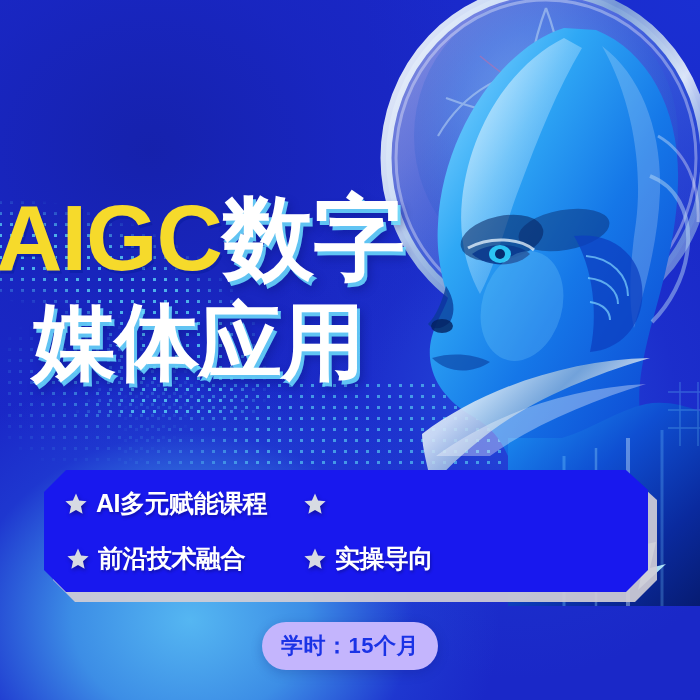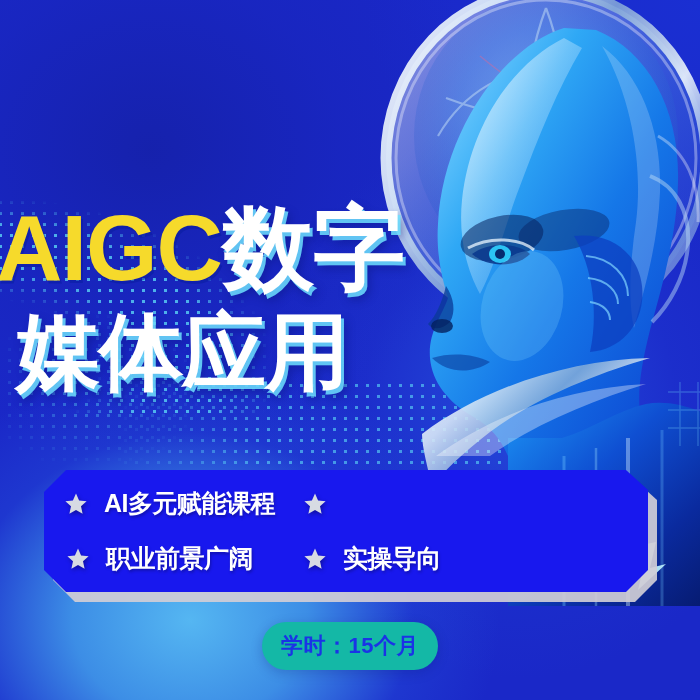--- a/index.html
+++ b/index.html
@@ -74,37 +74,37 @@
   .robot{
     position:absolute;
     right:-10px;top:-14px;
     width:360px;height:620px;
     pointer-events:none;
   }
   .robot svg{display:block;width:100%;height:100%;}
 
   
   .headline{
-    position:absolute;left:0;top:202px;
+    position:absolute;left:0;top:192px;
     width:520px;
   }
   .line{
     white-space:nowrap;
     font-weight:bold;
     line-height:1;
     letter-spacing:-1px;
   }
   .line1{
     font-size:92px;
     margin-left:-4px;
   }
   .line2{
     font-size:84px;
     margin-top:16px;
-    margin-left:16px;
+    margin-left:32px;
   }
   .seg{display:inline-block;}
   .seg-yellow{
     color:#f6da2b;
     text-shadow:2px 3px 0 rgba(10,30,160,.55);
   }
   .seg-white{
     color:#ffffff;
     text-shadow:
        3px 4px 0 rgba(110,225,255,.85),
@@ -133,21 +133,21 @@
     position:absolute;inset:0;
     display:grid;
     grid-template-columns:237px 1fr;
     grid-template-rows:1fr 1fr;
     align-items:center;
     padding:6px 0 6px 20px;
     box-sizing:border-box;
   }
   .feature{
     display:flex;align-items:center;
-    gap:16px;
+    gap:8px;
     color:#ffffff;
     font-size:25px;
     font-weight:bold;
     white-space:nowrap;
     letter-spacing:-.5px;
     text-shadow:1px 2px 3px rgba(0,0,0,.28);
   }
   .star{
     flex:0 0 auto;
     width:24px;height:24px;
@@ -157,21 +157,21 @@
   .star svg{display:block;width:100%;height:100%;
     filter:drop-shadow(1px 2px 2px rgba(0,0,0,.35));}
   .f-r2{ padding-left:2px; }
   .f-c2{ padding-left:2px; }
 
   
   .pill{
     position:absolute;left:0;right:0;top:622px;
     margin:0 auto;
     width:176px;height:48px;
-    background:#14b8a6;
+    background:#c4b5fd;
     border-radius:26px;
     display:flex;align-items:center;justify-content:center;
     box-shadow:0 3px 12px rgba(8,20,110,.22);
   }
   .pill span{
     color:#1a33e6;
     font-size:22px;
     font-weight:bold;
     letter-spacing:.5px;
     white-space:nowrap;
@@ -363,21 +363,21 @@
             </svg>
         </span>
       </div>
 
       <div class="feature f-r2">
         <span class="star">
           <svg viewBox="0 0 24 24">
               <path fill="currentColor" d="M12 1.6l3.1 6.9 7.5.8-5.6 5 1.6 7.4-6.6-3.8-6.6 3.8 1.6-7.4-5.6-5 7.5-.8z"></path>
             </svg>
         </span>
-        <span>职业前景广阔</span>
+        <span>前沿技术融合</span>
       </div>
 
       <div class="feature f-r2 f-c2">
         <span class="star">
           <svg viewBox="0 0 24 24">
               <path fill="currentColor" d="M12 1.6l3.1 6.9 7.5.8-5.6 5 1.6 7.4-6.6-3.8-6.6 3.8 1.6-7.4-5.6-5 7.5-.8z"></path>
             </svg>
         </span>
         <span>实操导向</span>
       </div>

